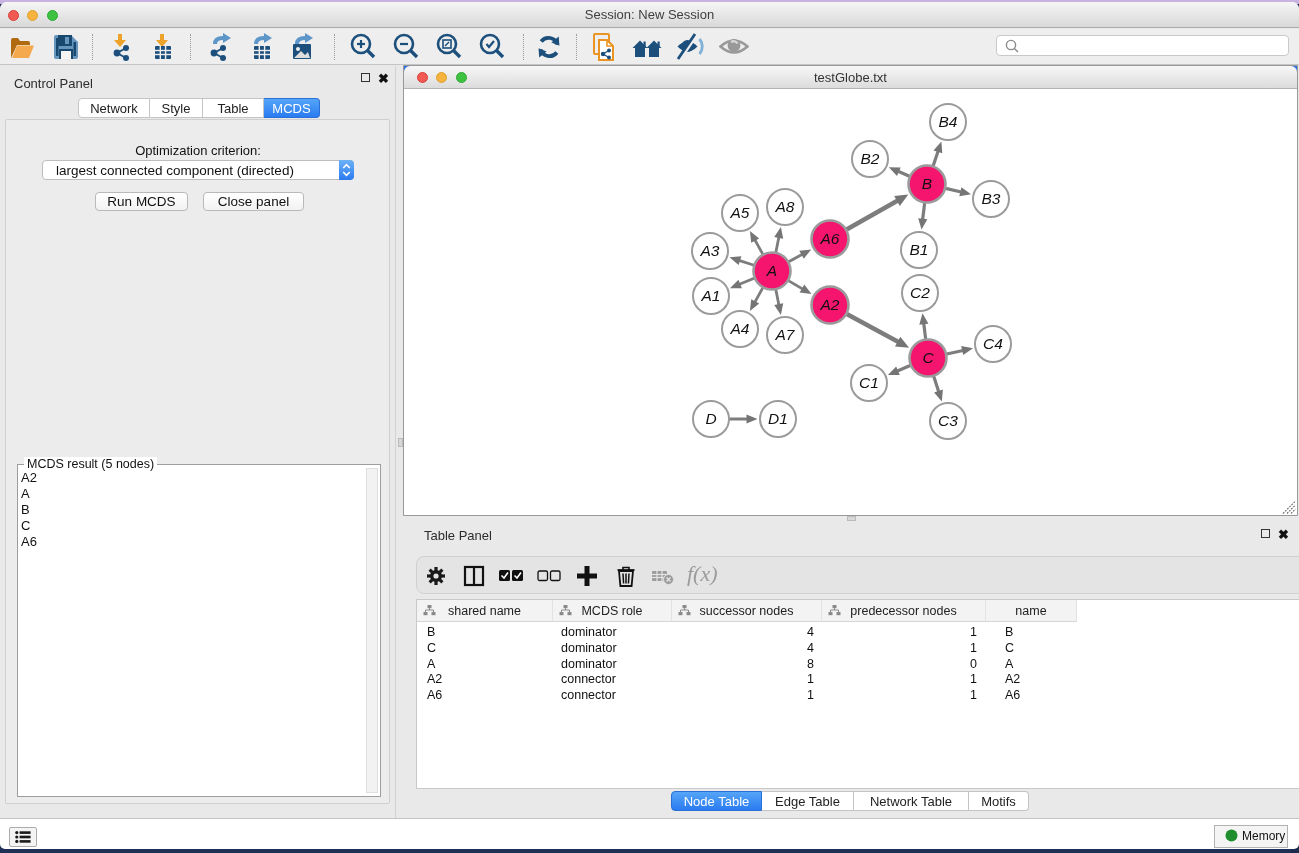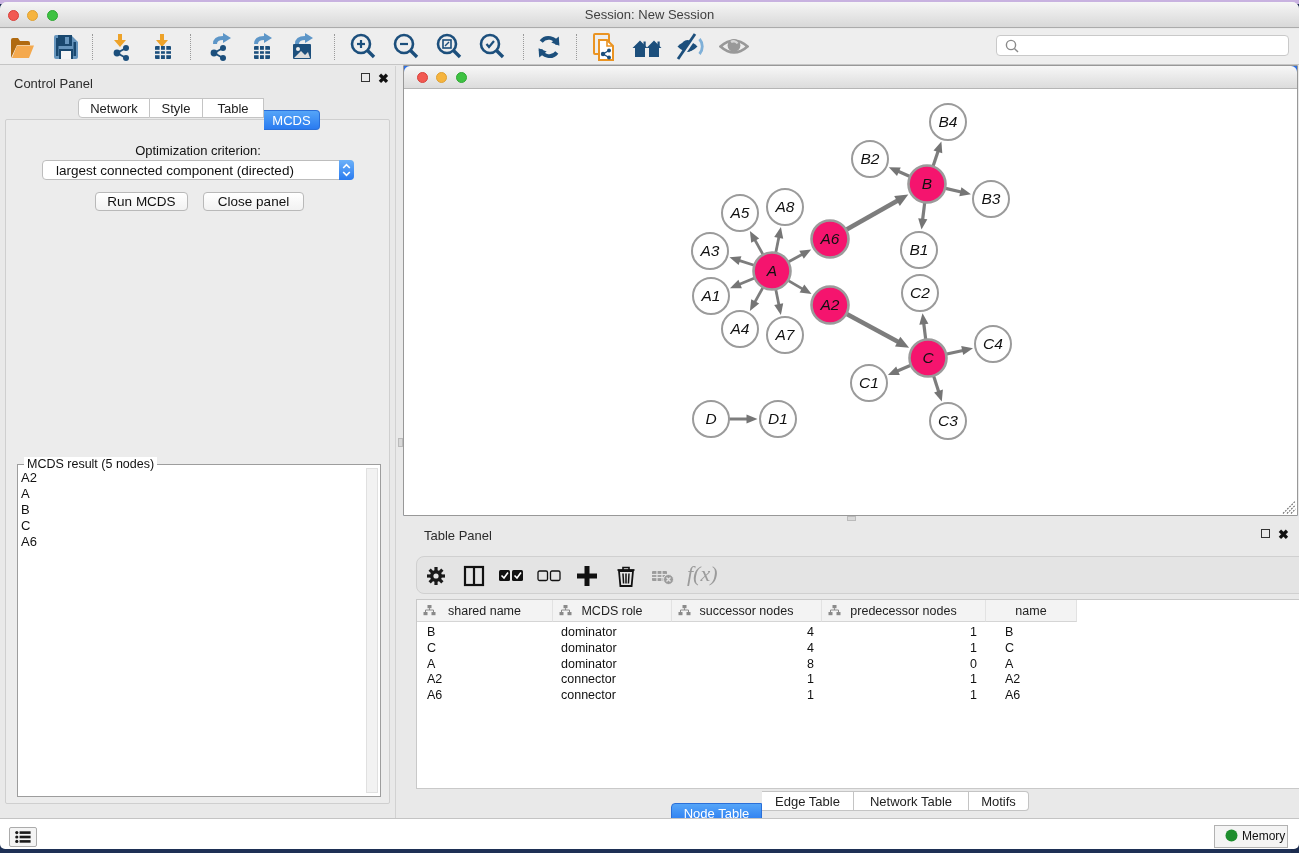--- a/index.html
+++ b/index.html
@@ -17,21 +17,21 @@
 .ticon { position:absolute; top:3px; }
 #search { position:absolute; left:996px; top:6px; width:293px; height:21px; background:#fff; border:1px solid #c9c9c9; border-radius:4px; }
 
 #cp { position:absolute; left:0; top:64px; width:396px; height:752px; background:#e9e9e9; border-right:1px solid #d2d2d2; }
 #cp-title { position:absolute; left:14px; top:10px; font-size:13px; color:#2c2c2c; }
 #cp-sub { position:absolute; left:5px; top:53px; width:385px; height:685px; background:#ececec; border:1px solid #cfcfcf; border-radius:2px; }
 .tabs { position:absolute; display:flex; }
 .tab { white-space:nowrap; overflow:hidden; height:20px; line-height:20px; font-size:13px; color:#222; background:#fff; border:1px solid #c4c4c4; border-left:none; padding:0 6px; text-align:center; }
 .tab.first { border-left:1px solid #c4c4c4; border-radius:4px 0 0 4px; }
 .tab.last { border-radius:0 4px 4px 0; }
-.tab.sel { background:linear-gradient(#55a5f8,#2a7bf0); color:#fff; border-color:#2a6fd8;margin-top:12px; }
+.tab.sel { background:linear-gradient(#55a5f8,#2a7bf0); color:#fff; border-color:#2a6fd8; }
 #cptabs { left:78px; top:32px; }
 #optlabel { position:absolute; left:0; top:77px; width:396px; text-align:center; font-size:13px; color:#111; }
 #combo { position:absolute; left:42px; top:94px; width:312px; height:20px; background:#fff; border:1px solid #bdbdbd; border-radius:4px; font-size:13.5px; color:#111; line-height:19px; padding-left:13px; }
 #combo .spin { position:absolute; right:-1px; top:-1px; width:15px; height:20px; border-radius:0 4px 4px 0; background:linear-gradient(#6cb1f9,#2a7bf0); }
 .btn { position:absolute; height:19px; background:linear-gradient(#ffffff,#f2f2f2); border:1px solid #b9b9b9; border-radius:4px; font-size:13.5px; color:#111; text-align:center; line-height:17px; }
 #mcdsbox { position:absolute; left:17px; top:398px; width:364px; height:333px; background:#fff; border:1px solid #9d9d9d; }
 #mcdslegend { position:absolute; left:6px; top:-8px; background:#fff; padding:0 3px; font-size:12.5px; color:#111; }
 #mcdslist { position:absolute; left:3px; top:5px; font-size:13px; color:#111; line-height:16px; }
 #mcdssb { position:absolute; right:2px; top:3px; width:12px; height:325px; background:#f2f2f2; border:1px solid #e0e0e0; }
 
@@ -232,20 +232,21 @@
       <div id="mcdslist">A2<br>A<br>B<br>C<br>A6</div>
       <div id="mcdssb"></div>
     </div>
   </div>
 
   <div id="frame">
     <div id="ftitle">
       <div class="tl" style="left:13px;background:#f25952;border:0.5px solid #d8423c;"></div>
       <div class="tl" style="left:32px;background:#f6b43e;border:0.5px solid #dfa133;"></div>
       <div class="tl" style="left:52px;background:#3ec242;border:0.5px solid #2fa834;"></div>
+      <div id="fname">testGlobe.txt</div>
     </div>
     <div id="fcontent">
       <svg width="893" height="425" viewBox="404 87 893 425">
 <line x1="763.3" y1="253.2" x2="754.3" y2="236.8" stroke="#7d7d7d" stroke-width="2.8"></line>
 <polygon points="749.9,228.9 759.2,236.4 751.2,240.8" fill="#757575"></polygon>
 <line x1="775.6" y1="251.4" x2="779.1" y2="233.9" stroke="#7d7d7d" stroke-width="2.8"></line>
 <polygon points="780.9,225.1 783.2,236.8 774.2,235.0" fill="#757575"></polygon>
 <line x1="754.9" y1="263.5" x2="738.1" y2="258.1" stroke="#7d7d7d" stroke-width="2.8"></line>
 <polygon points="729.5,255.3 741.4,254.3 738.6,263.0" fill="#757575"></polygon>
 <line x1="755.3" y1="275.8" x2="738.3" y2="282.8" stroke="#7d7d7d" stroke-width="2.8"></line>

